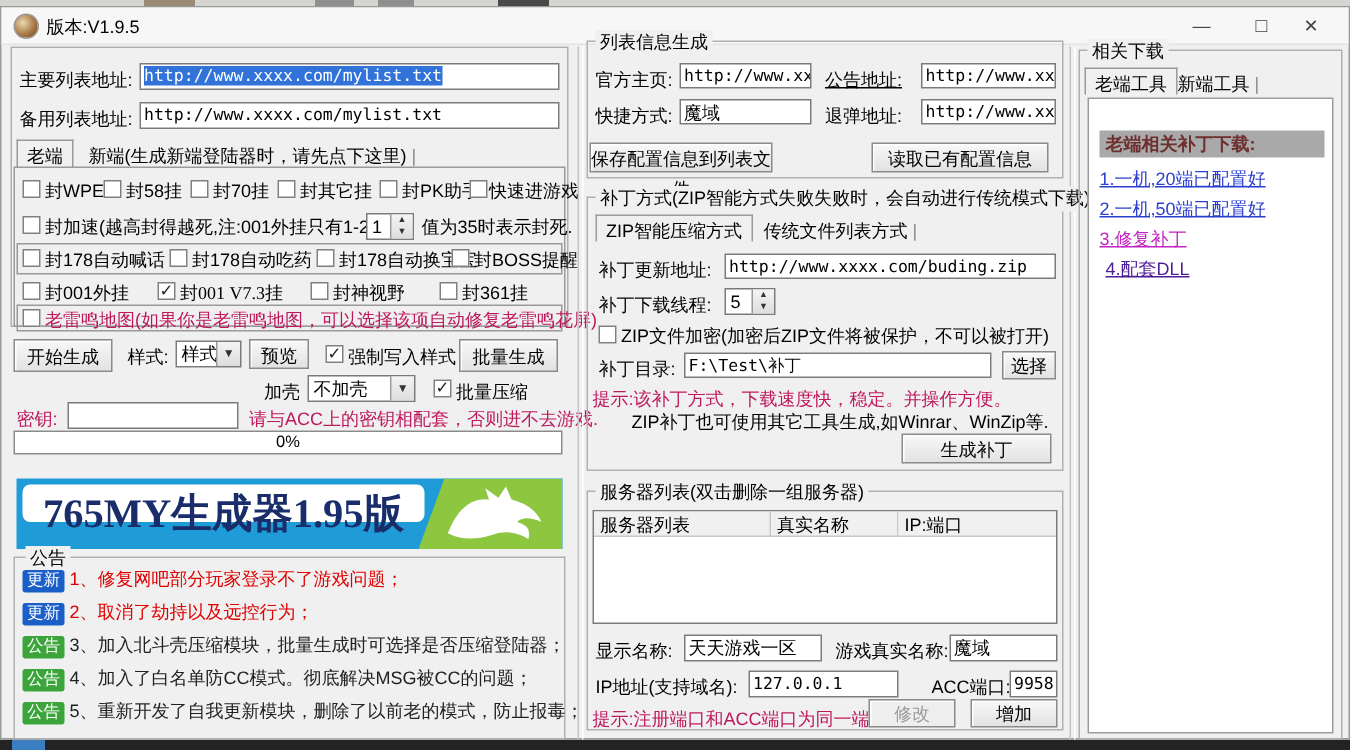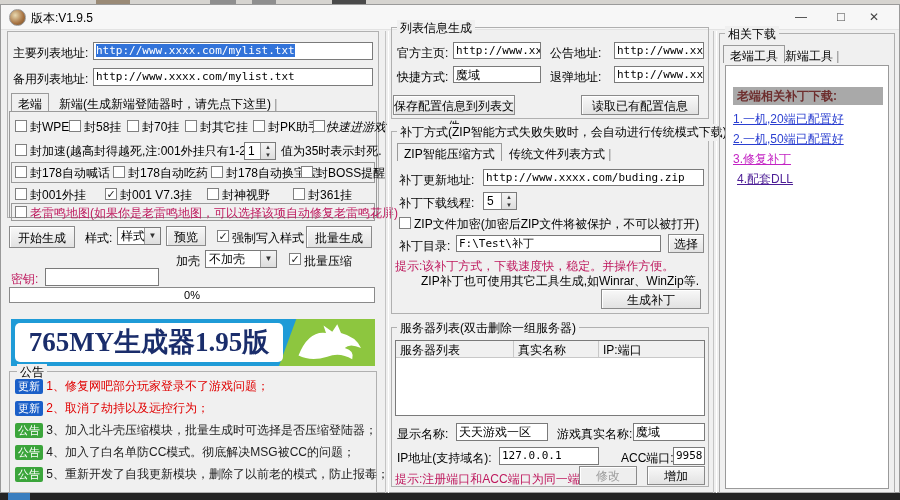--- a/index.html
+++ b/index.html
@@ -87,21 +87,21 @@
       <span class="cbrow-item" style="left:29px;">封WPE</span>
       <span class="cb" style="left:68px;top:1px;"></span>
       <span class="cbrow-item" style="left:83px;">封58挂</span>
       <span class="cb" style="left:126px;top:1px;"></span>
       <span class="cbrow-item" style="left:141px;">封70挂</span>
       <span class="cb" style="left:184px;top:1px;"></span>
       <span class="cbrow-item" style="left:199px;">封其它挂</span>
       <span class="cb" style="left:252px;top:1px;"></span>
       <span class="cbrow-item" style="left:267px;">封PK助手</span>
       <span class="cb" style="left:312px;top:1px;"></span>
-      <span class="cbrow-item" style="left:325px;font-style:italic;">快速进游戏</span>
+      <span class="cbrow-item" style="left:325px;">快速进游戏</span>
     </div>
 
     <div class="abs" style="left:0;top:137px;width:378px;height:18px;">
       <span class="cb" style="left:14px;top:2px;"></span>
       <span class="cbrow-item" style="left:29px;top:1px;">封加速(越高封得越死,注:001外挂只有1-20值)</span>
       <div class="spin" style="left:243px;top:0;width:32px;height:18px;">
         <span>1</span>
         <span class="arrows">▲<br>▼</span>
       </div>
       <span class="cbrow-item" style="left:280px;top:1px;">值为35时表示封死.</span>
@@ -116,21 +116,21 @@
       <span class="cb" style="left:210px;top:1px;"></span>
       <span class="cbrow-item" style="left:225px;">封178自动换宝宝</span>
       <span class="cb" style="left:300px;top:1px;"></span>
       <span class="cbrow-item" style="left:315px;">封BOSS提醒</span>
     </div>
 
     <div class="abs" style="left:0;top:182px;width:378px;height:16px;">
       <span class="cb" style="left:14px;top:1px;"></span>
       <span class="cbrow-item" style="left:29px;">封001外挂</span>
       <span class="cb" style="left:104px;top:1px;">✓</span>
-      <span class="cbrow-item" style="left:119px;">封001 V7.3挂</span>
+      <span class="cbrow-item" style="left:119px;font-family:Liberation Serif, serif;">封001 V7.3挂</span>
       <span class="cb" style="left:206px;top:1px;"></span>
       <span class="cbrow-item" style="left:221px;">封神视野</span>
       <span class="cb" style="left:292px;top:1px;"></span>
       <span class="cbrow-item" style="left:307px;">封361挂</span>
     </div>
 
     <div class="groupbox" style="left:10px;top:198px;width:364px;height:18px;border-color:#9a9a9a;"></div>
     <div class="abs" style="left:0;top:200px;width:378px;height:16px;">
       <span class="cb" style="left:14px;top:1px;"></span>
       <span class="cbrow-item red" style="left:29px;">老雷鸣地图(如果你是老雷鸣地图，可以选择该项自动修复老雷鸣花屏)</span>
@@ -150,32 +150,33 @@
     <span class="lbl" style="left:175px;top:248px;">加壳</span>
     <div class="dd" style="left:204px;top:245px;width:72px;height:18px;">
       <span>不加壳</span>
       <span class="arrowbox">▼</span>
     </div>
     <span class="cb" style="left:288px;top:248px;">✓</span>
     <span class="lbl" style="left:303px;top:248px;">批量压缩</span>
 
     <span class="lbl red" style="left:10px;top:266px;">密钥:</span>
     <input class="inp sans" style="left: 44px; top: 263px; width: 114px; height: 18px;" value="">
+    <span class="lbl red" style="left:165px;top:266px;">请与ACC上的密钥相配套，否则进不去游戏.</span>
 
     <div class="abs" style="left:8px;top:282px;width:366px;height:16px;background:#fff;border:1px solid #8a8a8a;box-sizing:border-box;text-align:center;line-height:14px;font-size:11px;">
       <span>0%</span>
     </div>
 
     <div class="abs" style="left: 10px; top: 314px; width: 364px; height: 47px; background-color: rgb(31, 155, 215);">
       <div class="abs" style="right: 0px; top: 0px; width: 96px; height: 47px; clip-path: polygon(18% 0px, 100% 0px, 100% 100%, 0px 100%); background-color: rgb(141, 198, 63);">
         <svg width="80" height="40" viewBox="0 0 60 32" style="position:absolute;right:4px;top:4px;">
           <path d="M4 26 Q12 6 26 8 L24 2 L31 7 L35 1 L38 8 Q50 11 54 20 Q45 16 41 20 Q49 22 47 29 Q37 23 27 27 Q14 31 4 26 Z" fill="#ffffff"></path>
         </svg>
       </div>
-      <div class="abs" style="left:4px;top:4px;width:268px;height:39px;background:#fff;border-radius:5px;text-align:center;">
+      <div class="abs" style="left:4px;top:4px;width:268px;height:25px;background:#fff;border-radius:5px;text-align:center;">
         <span style="font-family: &quot;Liberation Serif&quot;, &quot;DejaVu Serif&quot;, serif; font-weight: bold; font-size: 27px; line-height: 39px; color: rgb(26, 45, 107);">765MY生成器1.95版</span>
       </div>
     </div>
 
     <div class="groupbox" style="left:8px;top:366px;width:368px;height:122px;"></div>
     <span class="legend" style="left:16px;top:359px;">公告</span>
     <div class="notice-line" style="left:14px;top:373px;">
       <span class="badge" style="background-color: rgb(26, 95, 200);">更新</span>
       <span style="color: rgb(224, 0, 0);">1、修复网吧部分玩家登录不了游戏问题；</span>
     </div>
@@ -196,21 +197,21 @@
       <span style="color: rgb(34, 34, 34);">5、重新开发了自我更新模块，删除了以前老的模式，防止报毒；</span>
     </div>
 
     <div class="abs" style="left:384px;top:26px;width:2px;height:462px;border-left:1px solid #c4c4c4;border-right:1px solid #fff;"></div>
     <div class="abs" style="left:712px;top:26px;width:2px;height:462px;border-left:1px solid #c4c4c4;border-right:1px solid #fff;"></div>
 
     <div class="groupbox" style="left:390px;top:22px;width:318px;height:92px;"></div>
     <span class="legend" style="left:396px;top:15px;">列表信息生成</span>
     <span class="lbl" style="left:396px;top:40px;">官方主页:</span>
     <div class="inp" style="left:452px;top:37px;width:88px;height:17px;">http://www.xxxx.com</div>
-    <span class="lbl" style="left:549px;top:40px;">公告地址:</span>
+    <span class="lbl" style="left:549px;top:40px;text-decoration:underline;">公告地址:</span>
     <div class="inp" style="left:613px;top:37px;width:90px;height:17px;">http://www.xxxx.com</div>
     <span class="lbl" style="left:396px;top:64px;">快捷方式:</span>
     <div class="inp sans" style="left:452px;top:61px;width:88px;height:17px;">魔域</div>
     <span class="lbl" style="left:549px;top:64px;">退弹地址:</span>
     <div class="inp" style="left:613px;top:61px;width:90px;height:17px;">http://www.xxxx.com</div>
     <div class="btn" style="left:392px;top:90px;width:122px;height:20px;line-height:20px;">保存配置信息到列表文件</div>
     <div class="btn" style="left:580px;top:90px;width:118px;height:20px;line-height:20px;">读取已有配置信息</div>
 
     <div class="groupbox" style="left:390px;top:126px;width:318px;height:183px;"></div>
     <span class="legend" style="left:396px;top:119px;">补丁方式(ZIP智能方式失败失败时，会自动进行传统模式下载)</span>

